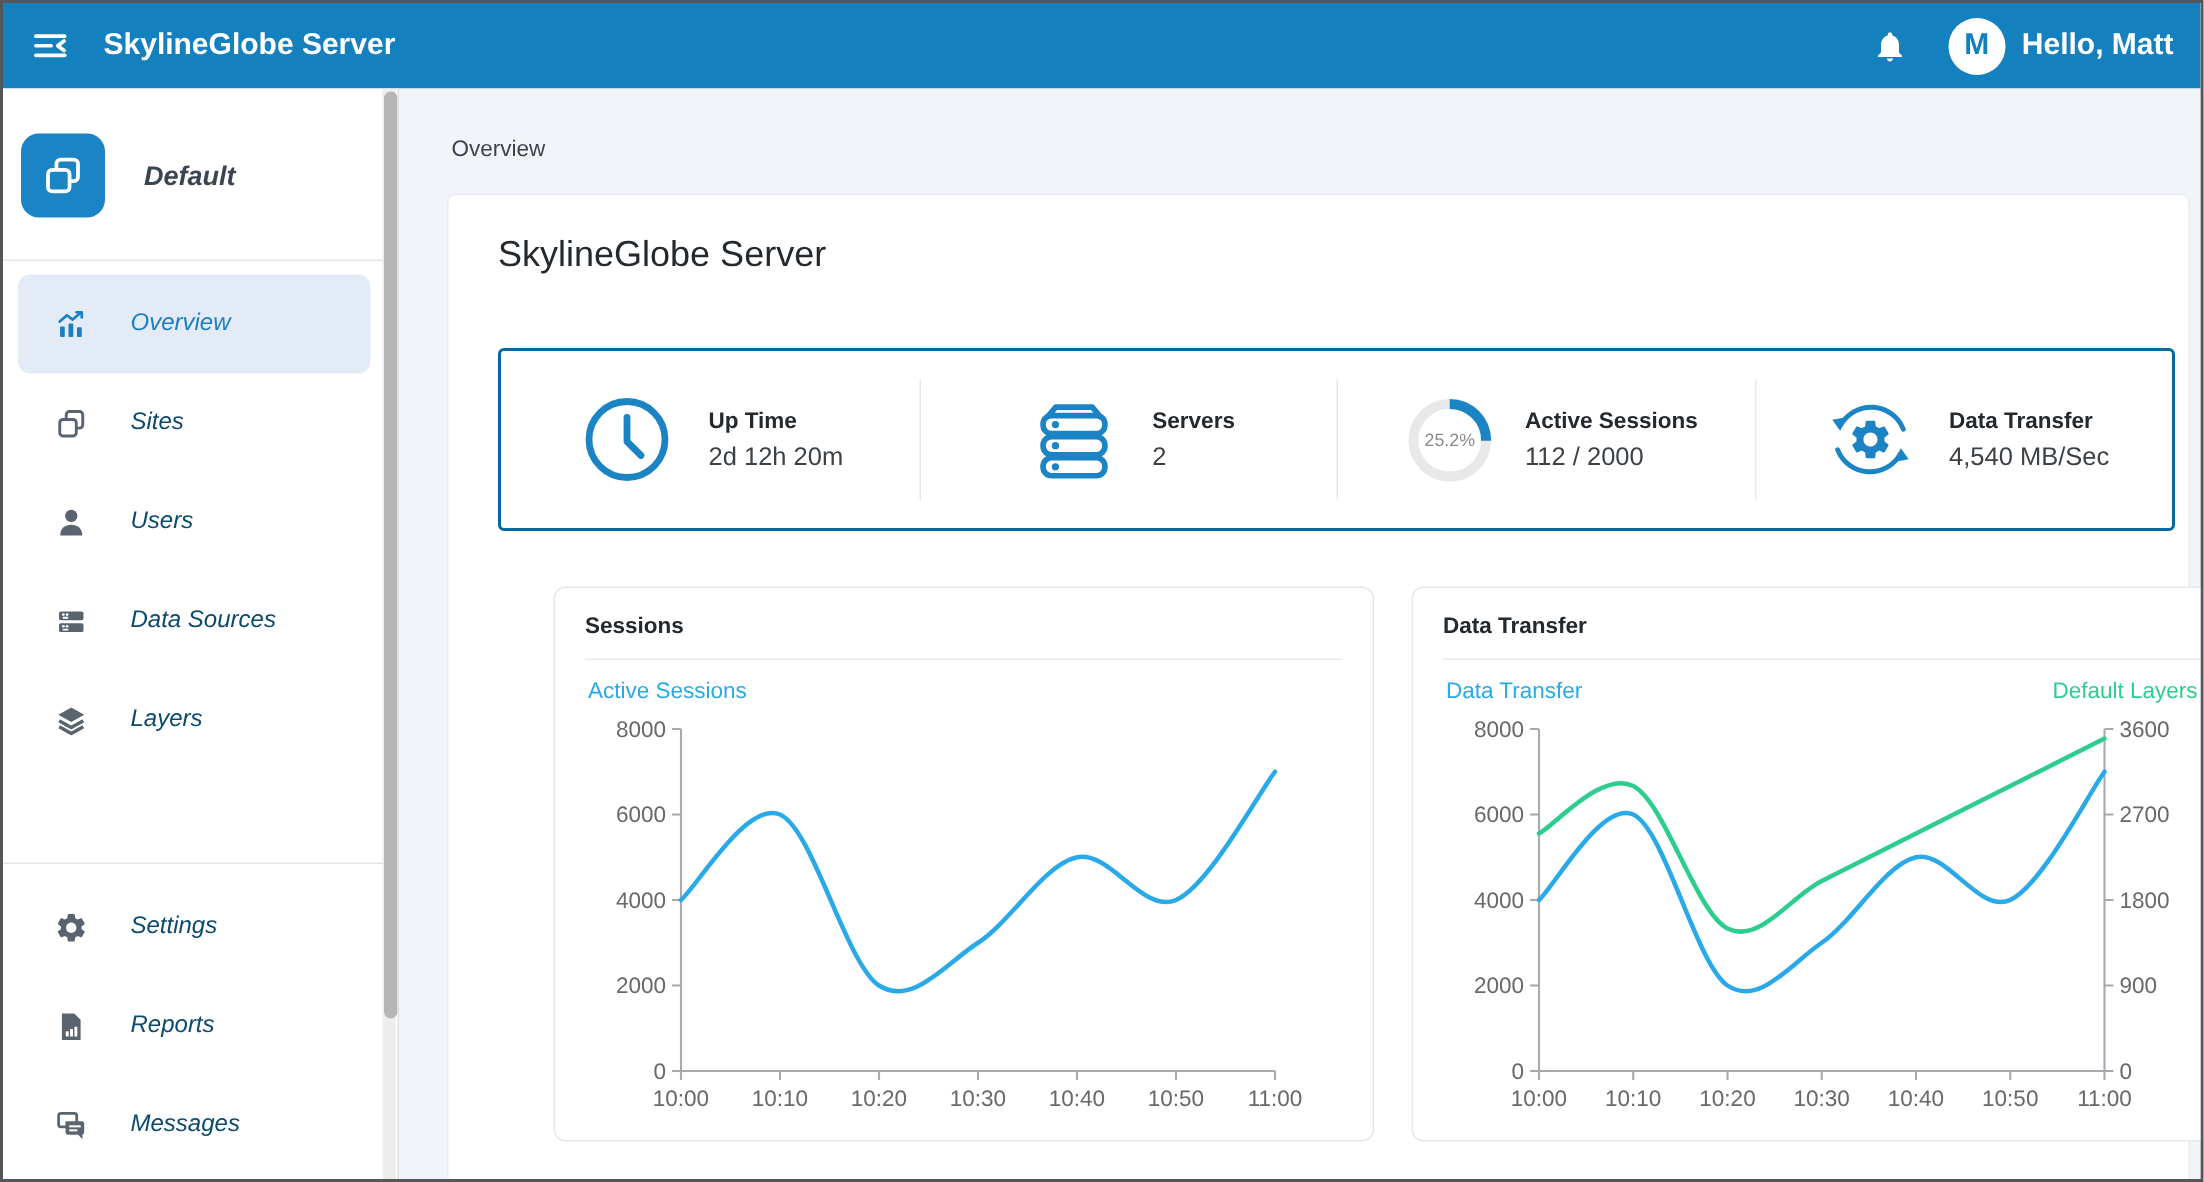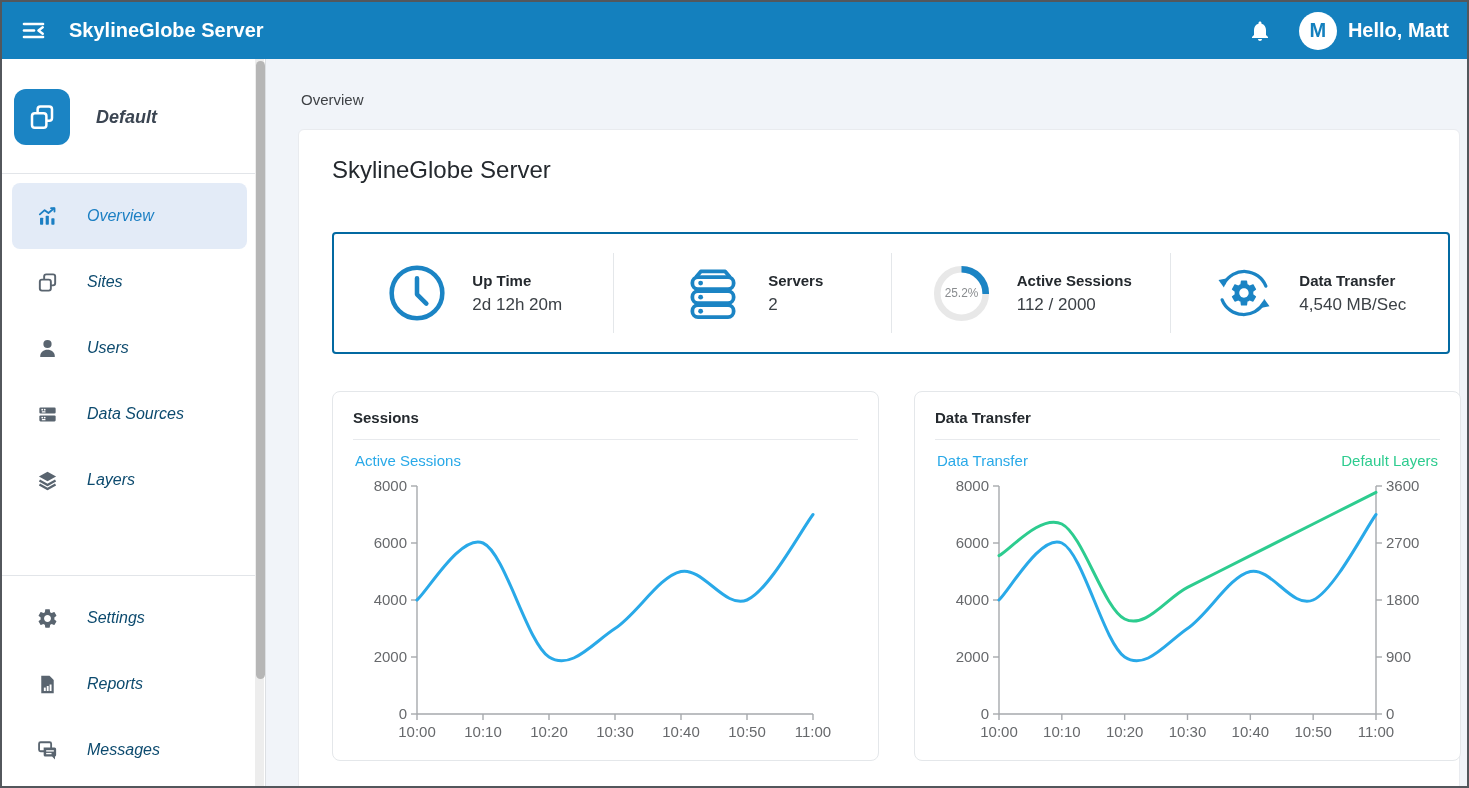--- a/index.html
+++ b/index.html
@@ -61,26 +61,26 @@
   .content-card {
     margin:20px 7px 0 32px; background:#fff;
     border:1px solid #e9ebef; border-radius:6px;
     padding:0 9px 0 33px; height:700px;
   }
   .page-title { padding-top:26px; font-size:24px; font-weight:500; color:#24292e; }
 
   .stats-bar { margin-top:48px; display:flex; border:2px solid #0369a1; border-radius:4px; height:122px; }
   .stat-cell { flex:1; display:flex; align-items:center; justify-content:center; gap:22px; position:relative; }
   .stat-cell + .stat-cell::before { content:""; position:absolute; left:0; top:19px; bottom:19px; width:1px; background:#e4e7ea; }
-  .stat-icon { width:66px; height:66px; display:flex; align-items:center; justify-content:center; color:#1b84c4; }
+  .stat-icon { width:66px; height:66px; display:flex; align-items:center; justify-content:flex-end; color:#1b84c4; }
   .stat-label { font-size:15px; font-weight:bold; color:#24292e; }
   .stat-value { margin-top:6px; font-size:17px; color:#3c4146; }
   .donut-pct { font-size:12.5px; fill:#898c8f; font-family:"Liberation Sans",sans-serif; }
 
-  .charts-row { margin-top:37px; display:flex; gap:35px; }
+  .charts-row { margin-top:37px; display:flex; gap:25px;margin-left:37px; }
   .chart-card { flex:1; background:#fff; border:1px solid #e4e7ea; border-radius:8px; padding:17px 20px 10px; height:370px; }
   .chart-title { font-size:15px; font-weight:bold; color:#24292e; }
   .chart-divider { margin-top:13px; border-top:1px solid #e8eaed; }
   .legend-row { margin-top:12px; display:flex; justify-content:space-between; font-size:15px; padding:0 2px; height:18px; }
   svg.chart { display:block; margin-top:4px; }
   svg.chart text { font-family:"Liberation Sans",sans-serif; }
 </style>
 </head>
 <body>
 

